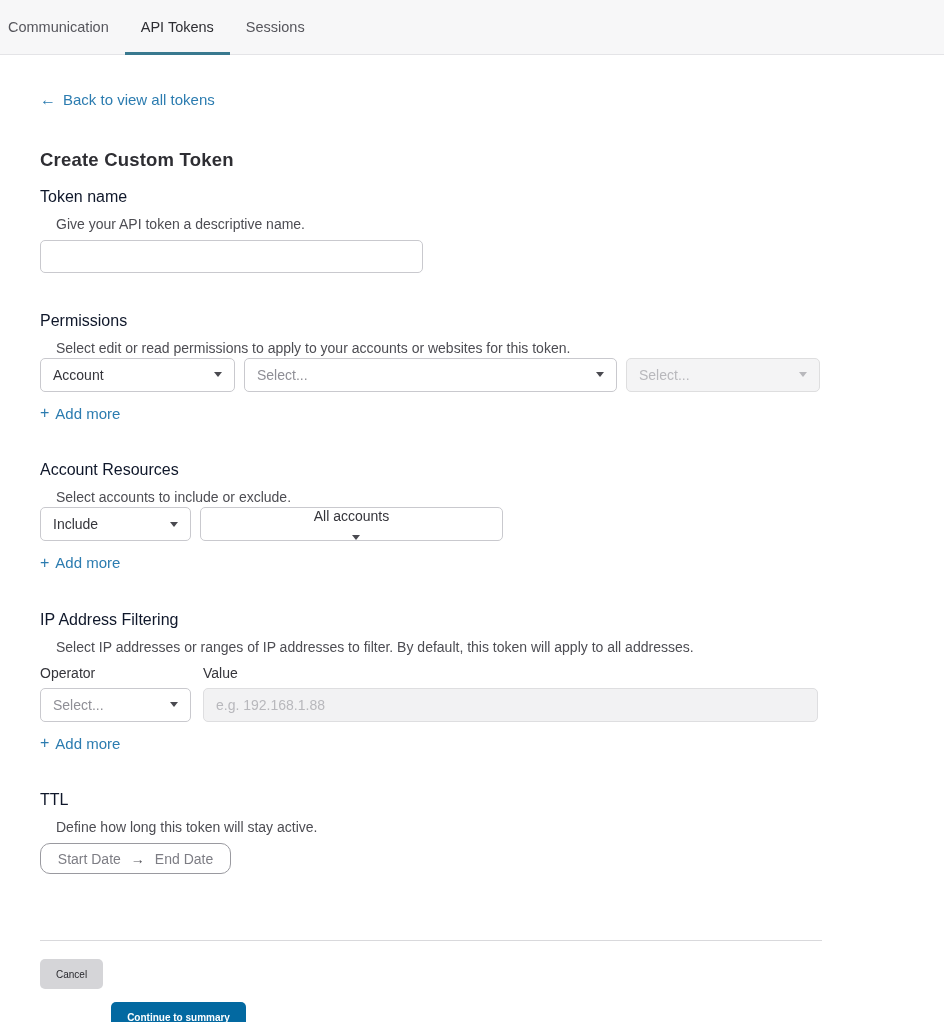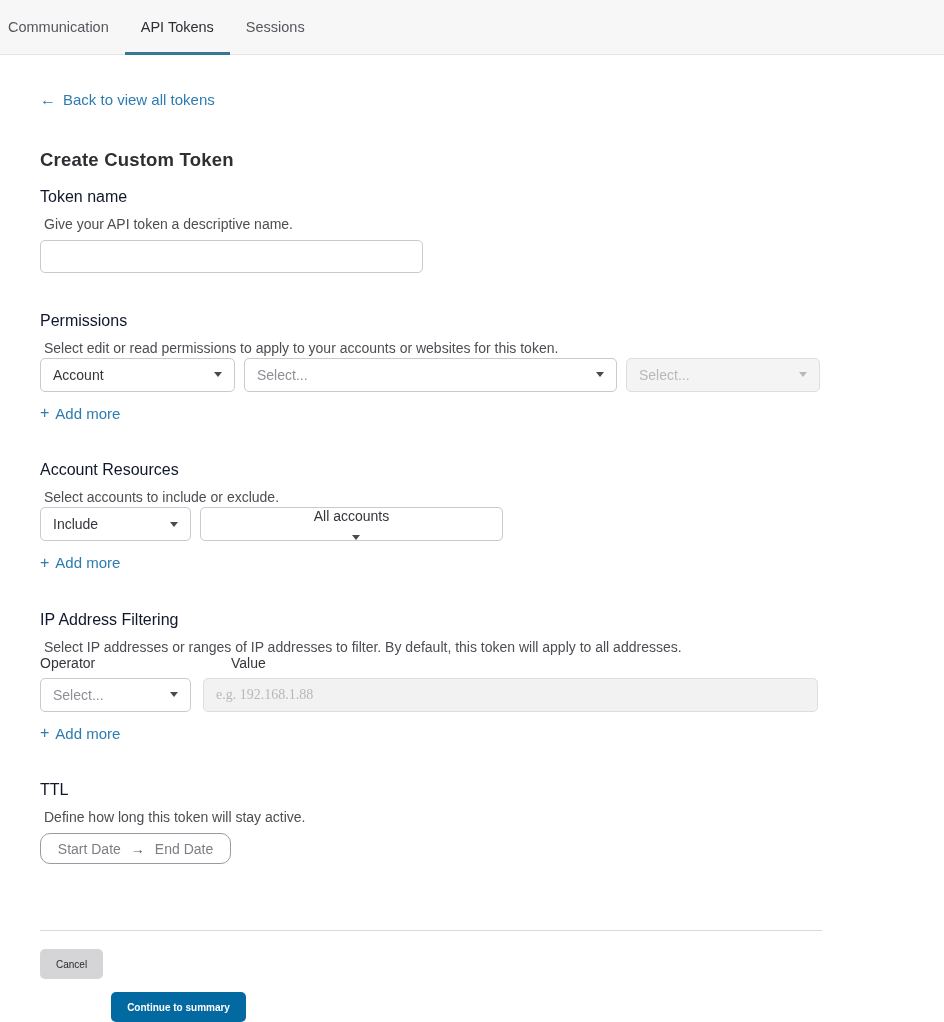--- a/index.html
+++ b/index.html
@@ -53,29 +53,29 @@
     margin: 40px 0 0 0;
     font-size: 18.5px; font-weight: bold;
     color: #2e2e33; letter-spacing: .2px;
   }
 
   .section-heading {
     margin: 0; font-weight: normal;
     font-size: 16px; color: #0f172a;
   }
   .section-desc {
-    margin: 10px 0 0 4px;
+    margin: 10px 0 0 16px;
     font-size: 14px; color: #4d4d53;
   }
 
   .mt-sec { margin-top: 39px; }
   .mt-first { margin-top: 17px; }
 
   .control-row { display: flex; gap: 9px; margin-top: 2px; align-items: center; }
-  .labels-row { display: flex; margin-top: 0; gap: 28px; }
+  .labels-row { display: flex; margin-top: 10px; }
   .field-label { font-size: 14px; color: #35353b; }
 
   
   .select {
     height: 34px;
     border: 1px solid #c9c9ce; border-radius: 5px;
     background: #fff;
     display: flex; align-items: center; justify-content: space-between;
     padding: 0 12px;
     font-size: 14px;
@@ -91,21 +91,21 @@
     margin-left: 8px;
   }
   .select.disabled { background: #f4f4f5; border-color: #dededf; cursor: default; }
   .select.disabled .placeholder-text { color: #b8b8bc; }
   .select.disabled .caret { border-top-color: #b8b8bc; }
 
   
   .text-input {
     border: 1px solid #c9c9ce; border-radius: 5px;
     padding: 0 12px;
-    font-size: 14px; font-family: Liberation Serif, serif;
+    font-size: 14px; font-family: Liberation Sans, sans-serif;
     color: #35353b;
     background: #fff;
     outline: none;
   }
   .text-input::placeholder { color: #b8b8bc; }
   .text-input:disabled { background: #f2f2f3; border-color: #dedee0; }
 
   .token-input { width: 383px; height: 33px; margin-top: 8px; display: block; }
   .ip-value-input { width: 615px; height: 34px; }
 

